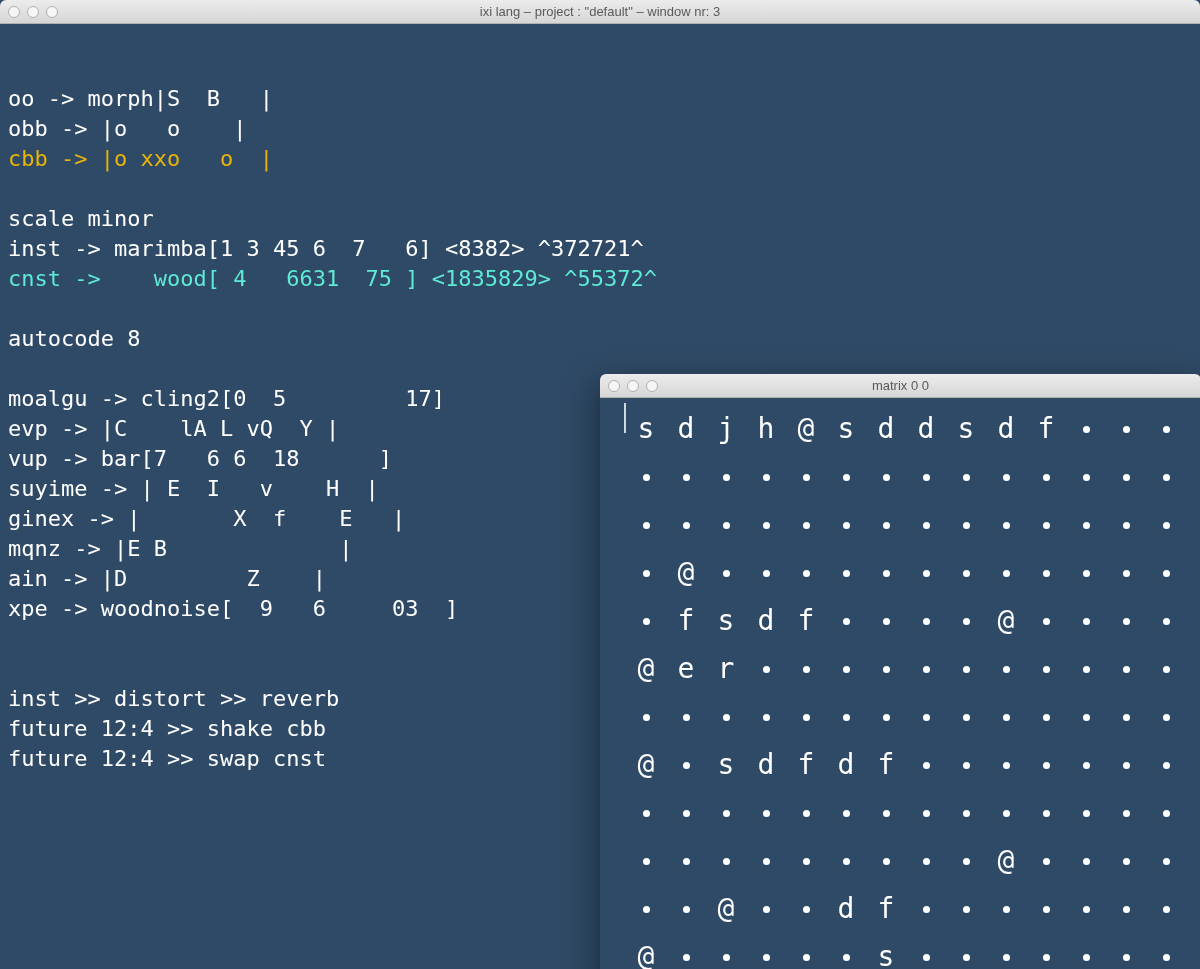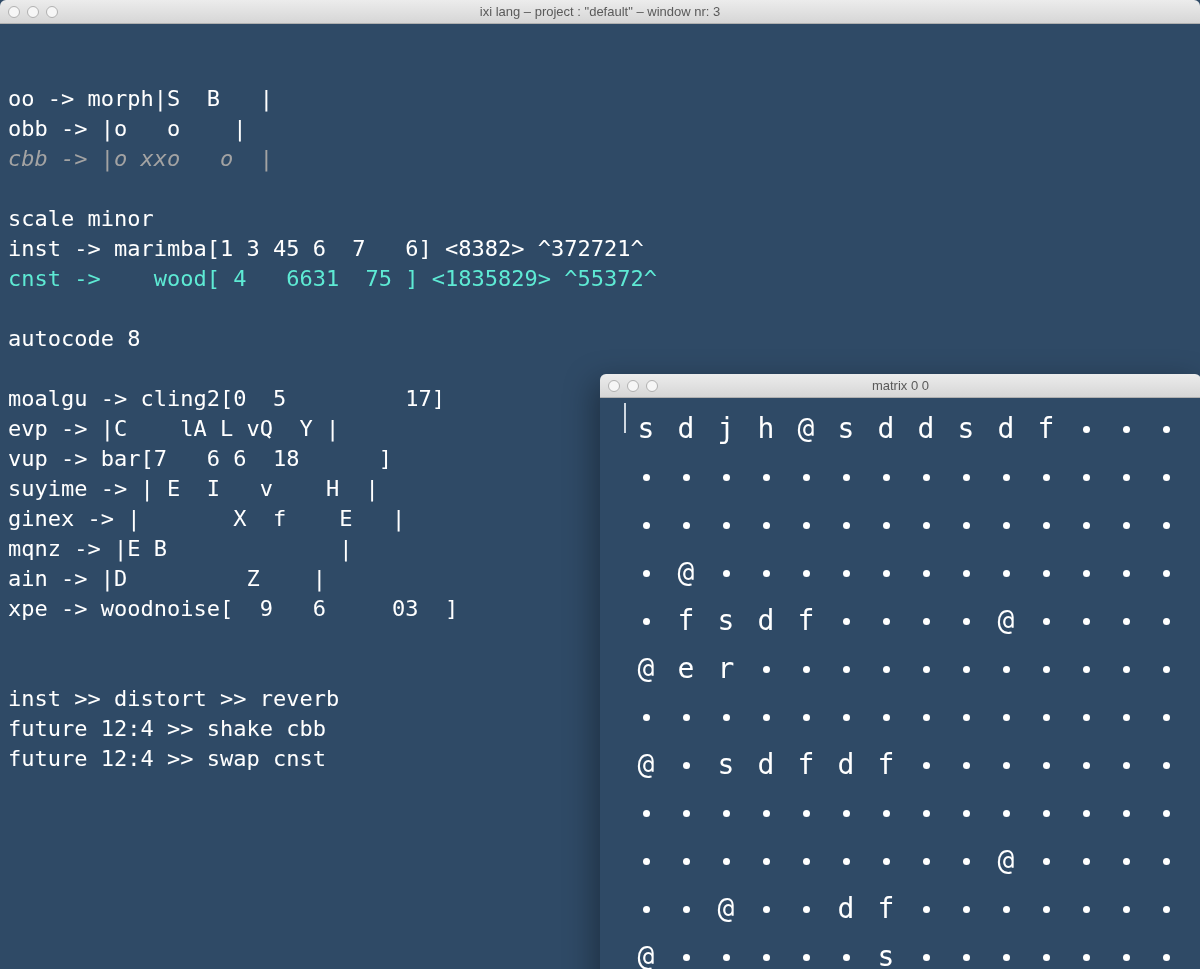--- a/index.html
+++ b/index.html
@@ -45,21 +45,21 @@
     left: 0; top: 24px; right: 0; bottom: 0;
     background: #2f4a66;
     padding: 60px 8px 0 8px;
     font-family: "Menlo", "Consolas", monospace;
     font-size: 22px;
     line-height: 30px;
     color: #ffffff;
     white-space: pre;
   }
   .editor .line { display:block; }
-  .red { color: #a3a3a3; font-style: italic; }
+  .red { color: #eab308; }
   .yellow { color: #5eead4; }
 
   
   .matrix-window {
     left: 600px; top: 352px; width: 601px; height: 617px;
     background: #2f4a66;
     box-shadow: -6px 8px 30px rgba(0,0,0,0.35);
     margin-top: 22px;
   }
   .matrix-body {

